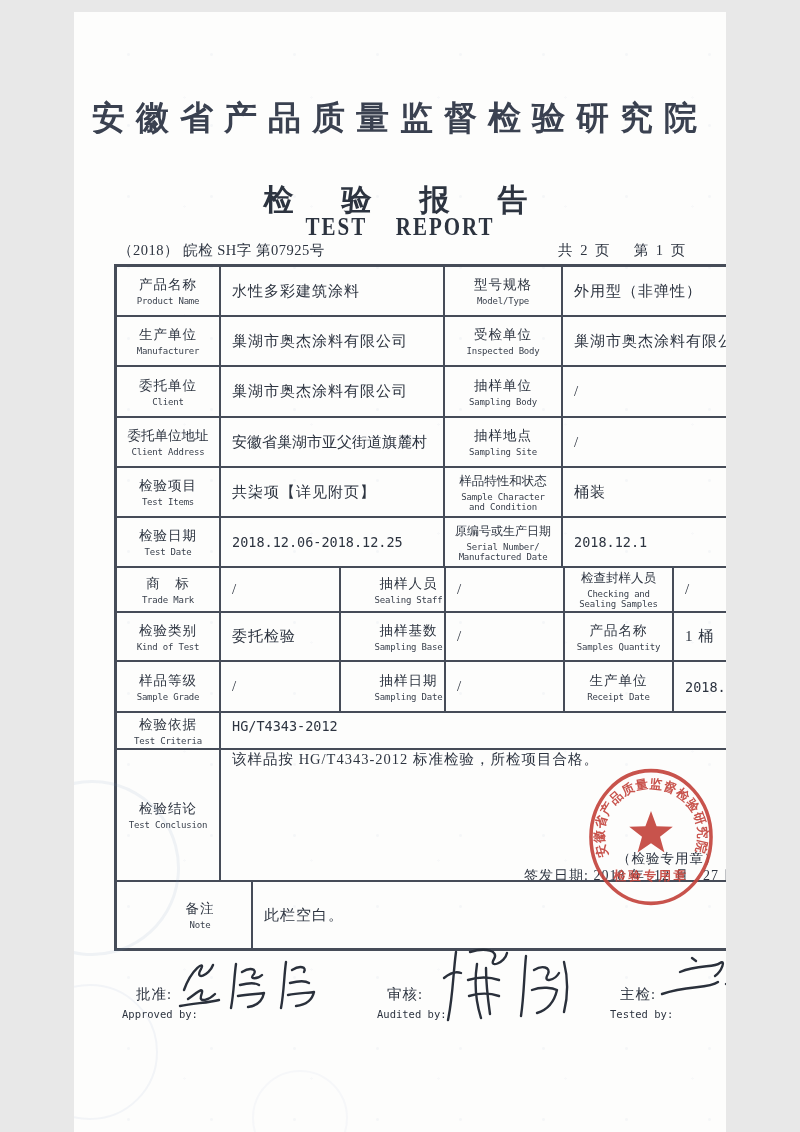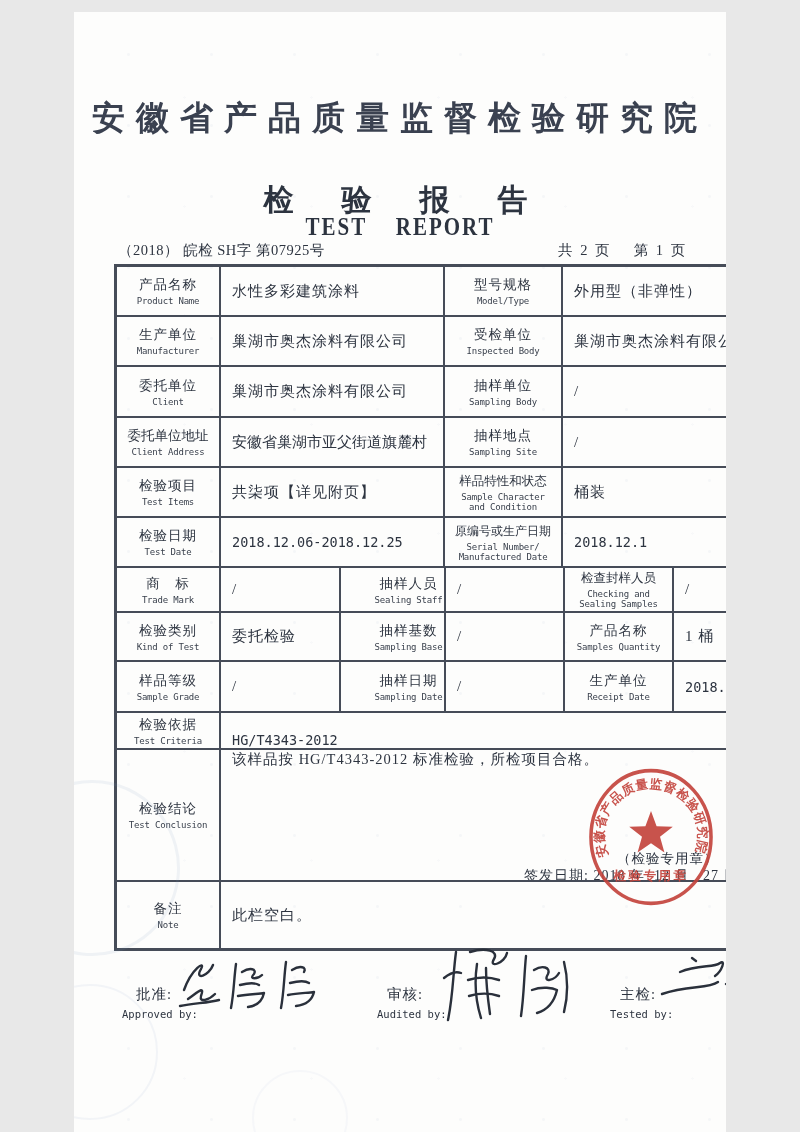--- a/index.html
+++ b/index.html
@@ -36,21 +36,21 @@
   .report-no{top:229px;left:44px;font-size:14.5px;letter-spacing:.5px;}
   .pages{top:229px;left:484px;font-size:14.5px;letter-spacing:2px;}
 
   
   .rtable{
     position:absolute;left:40px;top:252px;width:666px;
     border:3px solid var(--bd);box-sizing:border-box;
     background:transparent;
   }
   .trow{display:flex;border-bottom:2px solid var(--bd);box-sizing:border-box;}
-  .trow:last-child{border-bottom:none;}
+  .trow:last-child{border-bottom:none;padding-left:32px;}
   .cell{
     border-right:2px solid var(--bd);box-sizing:border-box;
     display:flex;flex-direction:column;justify-content:center;align-items:center;
     overflow:hidden;
   }
   .cell:last-child{border-right:none;}
   .cA{width:104px;}
   .cB{width:224px;}
   .cC{width:118px;}
   .cD{flex:1;}
@@ -58,21 +58,21 @@
   .c6c{width:105px;padding-left:32px;}
   .c6d{width:119px;}
   .c6e{width:109px;}
   .c6f{flex:1;}
   .zh{font-size:13.5px;letter-spacing:1px;font-weight:500;}
   .en{font-size:9px;margin-top:2px;letter-spacing:-.2px;text-align:center;white-space:pre-line;
       font-family:"DejaVu Sans Mono","Liberation Mono",monospace;color:#3a414d;}
   .val{align-items:flex-start;padding-left:11px;}
   .vtext{font-size:15px;letter-spacing:1px;}
   .num{font-family:"DejaVu Sans Mono","Liberation Mono",monospace;font-size:13.5px;letter-spacing:0;}
-  .topleft{justify-content:flex-end;padding-top:5px;}
+  .topleft{justify-content:flex-start;padding-top:5px;}
   .concl{position:relative;justify-content:flex-start;}
   .concl .vtext{font-size:14.5px;}
   .seal-caption{position:absolute;left:396px;top:100px;font-size:13.5px;letter-spacing:1px;text-align:center;}
   .issue-date{position:absolute;left:303px;top:117px;font-size:14px;letter-spacing:1px;}
 
   
   .main-seal{position:absolute;left:498px;top:738px;width:158px;height:174px;opacity:.92;}
   .edge-seal{position:absolute;left:700px;top:388px;width:236px;height:260px;opacity:.8;
              transform:rotate(42deg);}
   .seal-ring-text{font-size:16px;font-weight:bold;letter-spacing:.5px;

